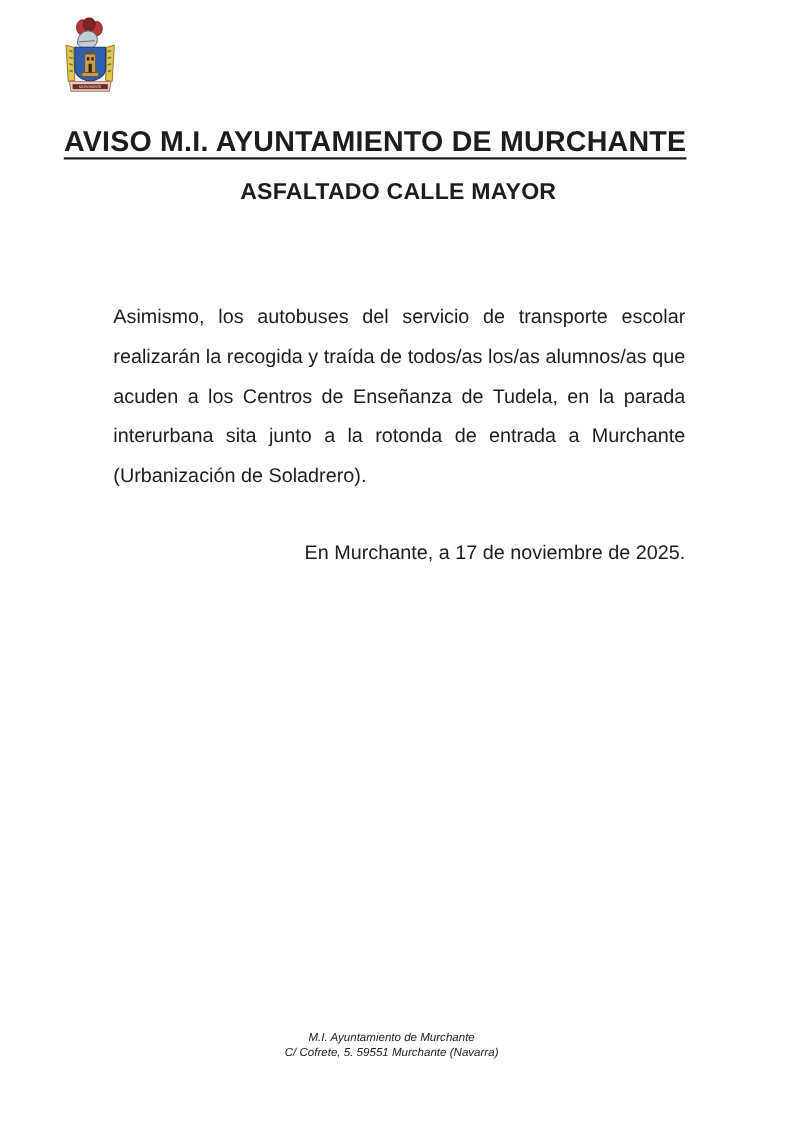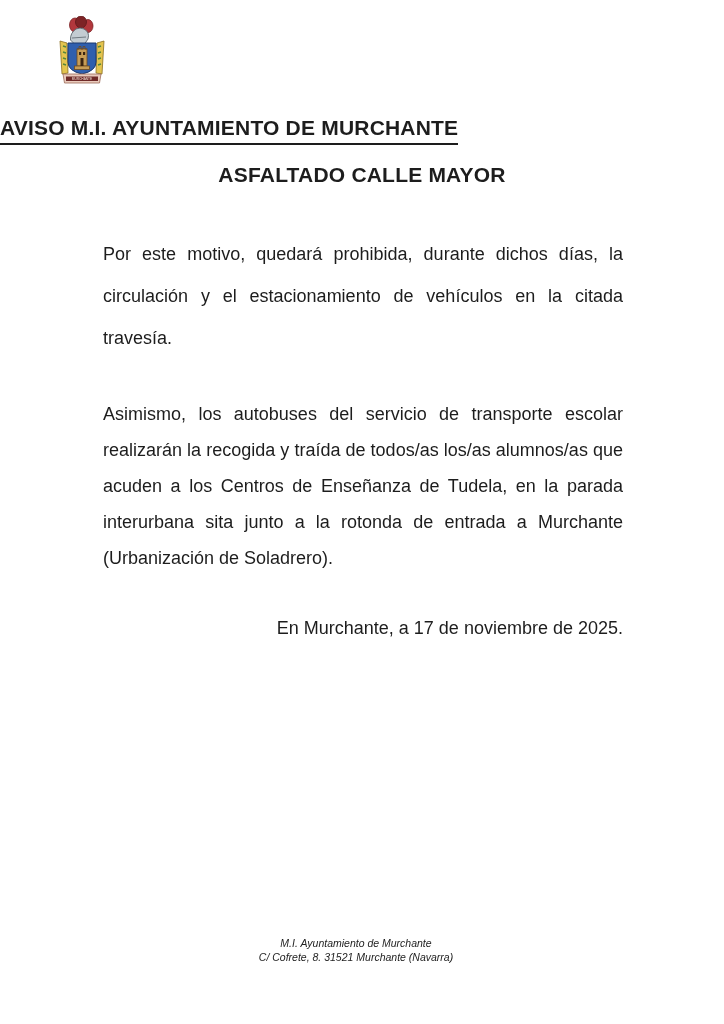--- a/index.html
+++ b/index.html
@@ -10,21 +10,21 @@
     margin:0 auto;
     font-family:"Liberation Sans", sans-serif;
     color:#1d1d1d;
     overflow:hidden;
   }
   .logo{
     position:absolute;left:58px;top:16px;width:48px;height:72px;
   }
   .doc-title{
     position:absolute;top:115px;left:0;width:682px;
-    text-align:left;font-size:21px;font-weight:bold;line-height:26px;
+    text-align:center;font-size:26px;font-weight:bold;line-height:26px;
     letter-spacing:.2px;
   }
   .doc-title .underline{
     display:inline-block;border-bottom:2px solid #1d1d1d;padding-bottom:2px;
   }
   .doc-subtitle{
     position:absolute;top:162px;left:0;width:724px;
     text-align:center;font-size:21px;font-weight:bold;line-height:26px;
     letter-spacing:.2px;
   }
@@ -86,23 +86,22 @@
     </g>
   </svg>
 
   <div class="doc-title">
     <span class="underline">AVISO M.I. AYUNTAMIENTO DE MURCHANTE</span>
   </div>
 
   <div class="doc-subtitle">ASFALTADO CALLE MAYOR</div>
 
   <div class="content">
-    <p class="para-2">Por este motivo, quedará prohibida, durante dichos días, la circulación y el estacionamiento de vehículos en la citada travesía.</p>
     <p class="para-3">Asimismo, los autobuses del servicio de transporte escolar realizarán la recogida y traída de todos/as los/as alumnos/as que acuden a los Centros de Enseñanza de Tudela, en la parada interurbana sita junto a la rotonda de entrada a Murchante (Urbanización de Soladrero).</p>
     <p class="date-line">En Murchante, a 17 de noviembre de 2025.</p>
   </div>
 
   <div class="footer">
     <div>M.I. Ayuntamiento de Murchante</div>
-    <div>C/ Cofrete, 8. 31521 Murchante (Navarra)</div>
+    <div>C/ Cofrete, 5. 59551 Murchante (Navarra)</div>
   </div>
 
 </div>
 
 </body></html>

